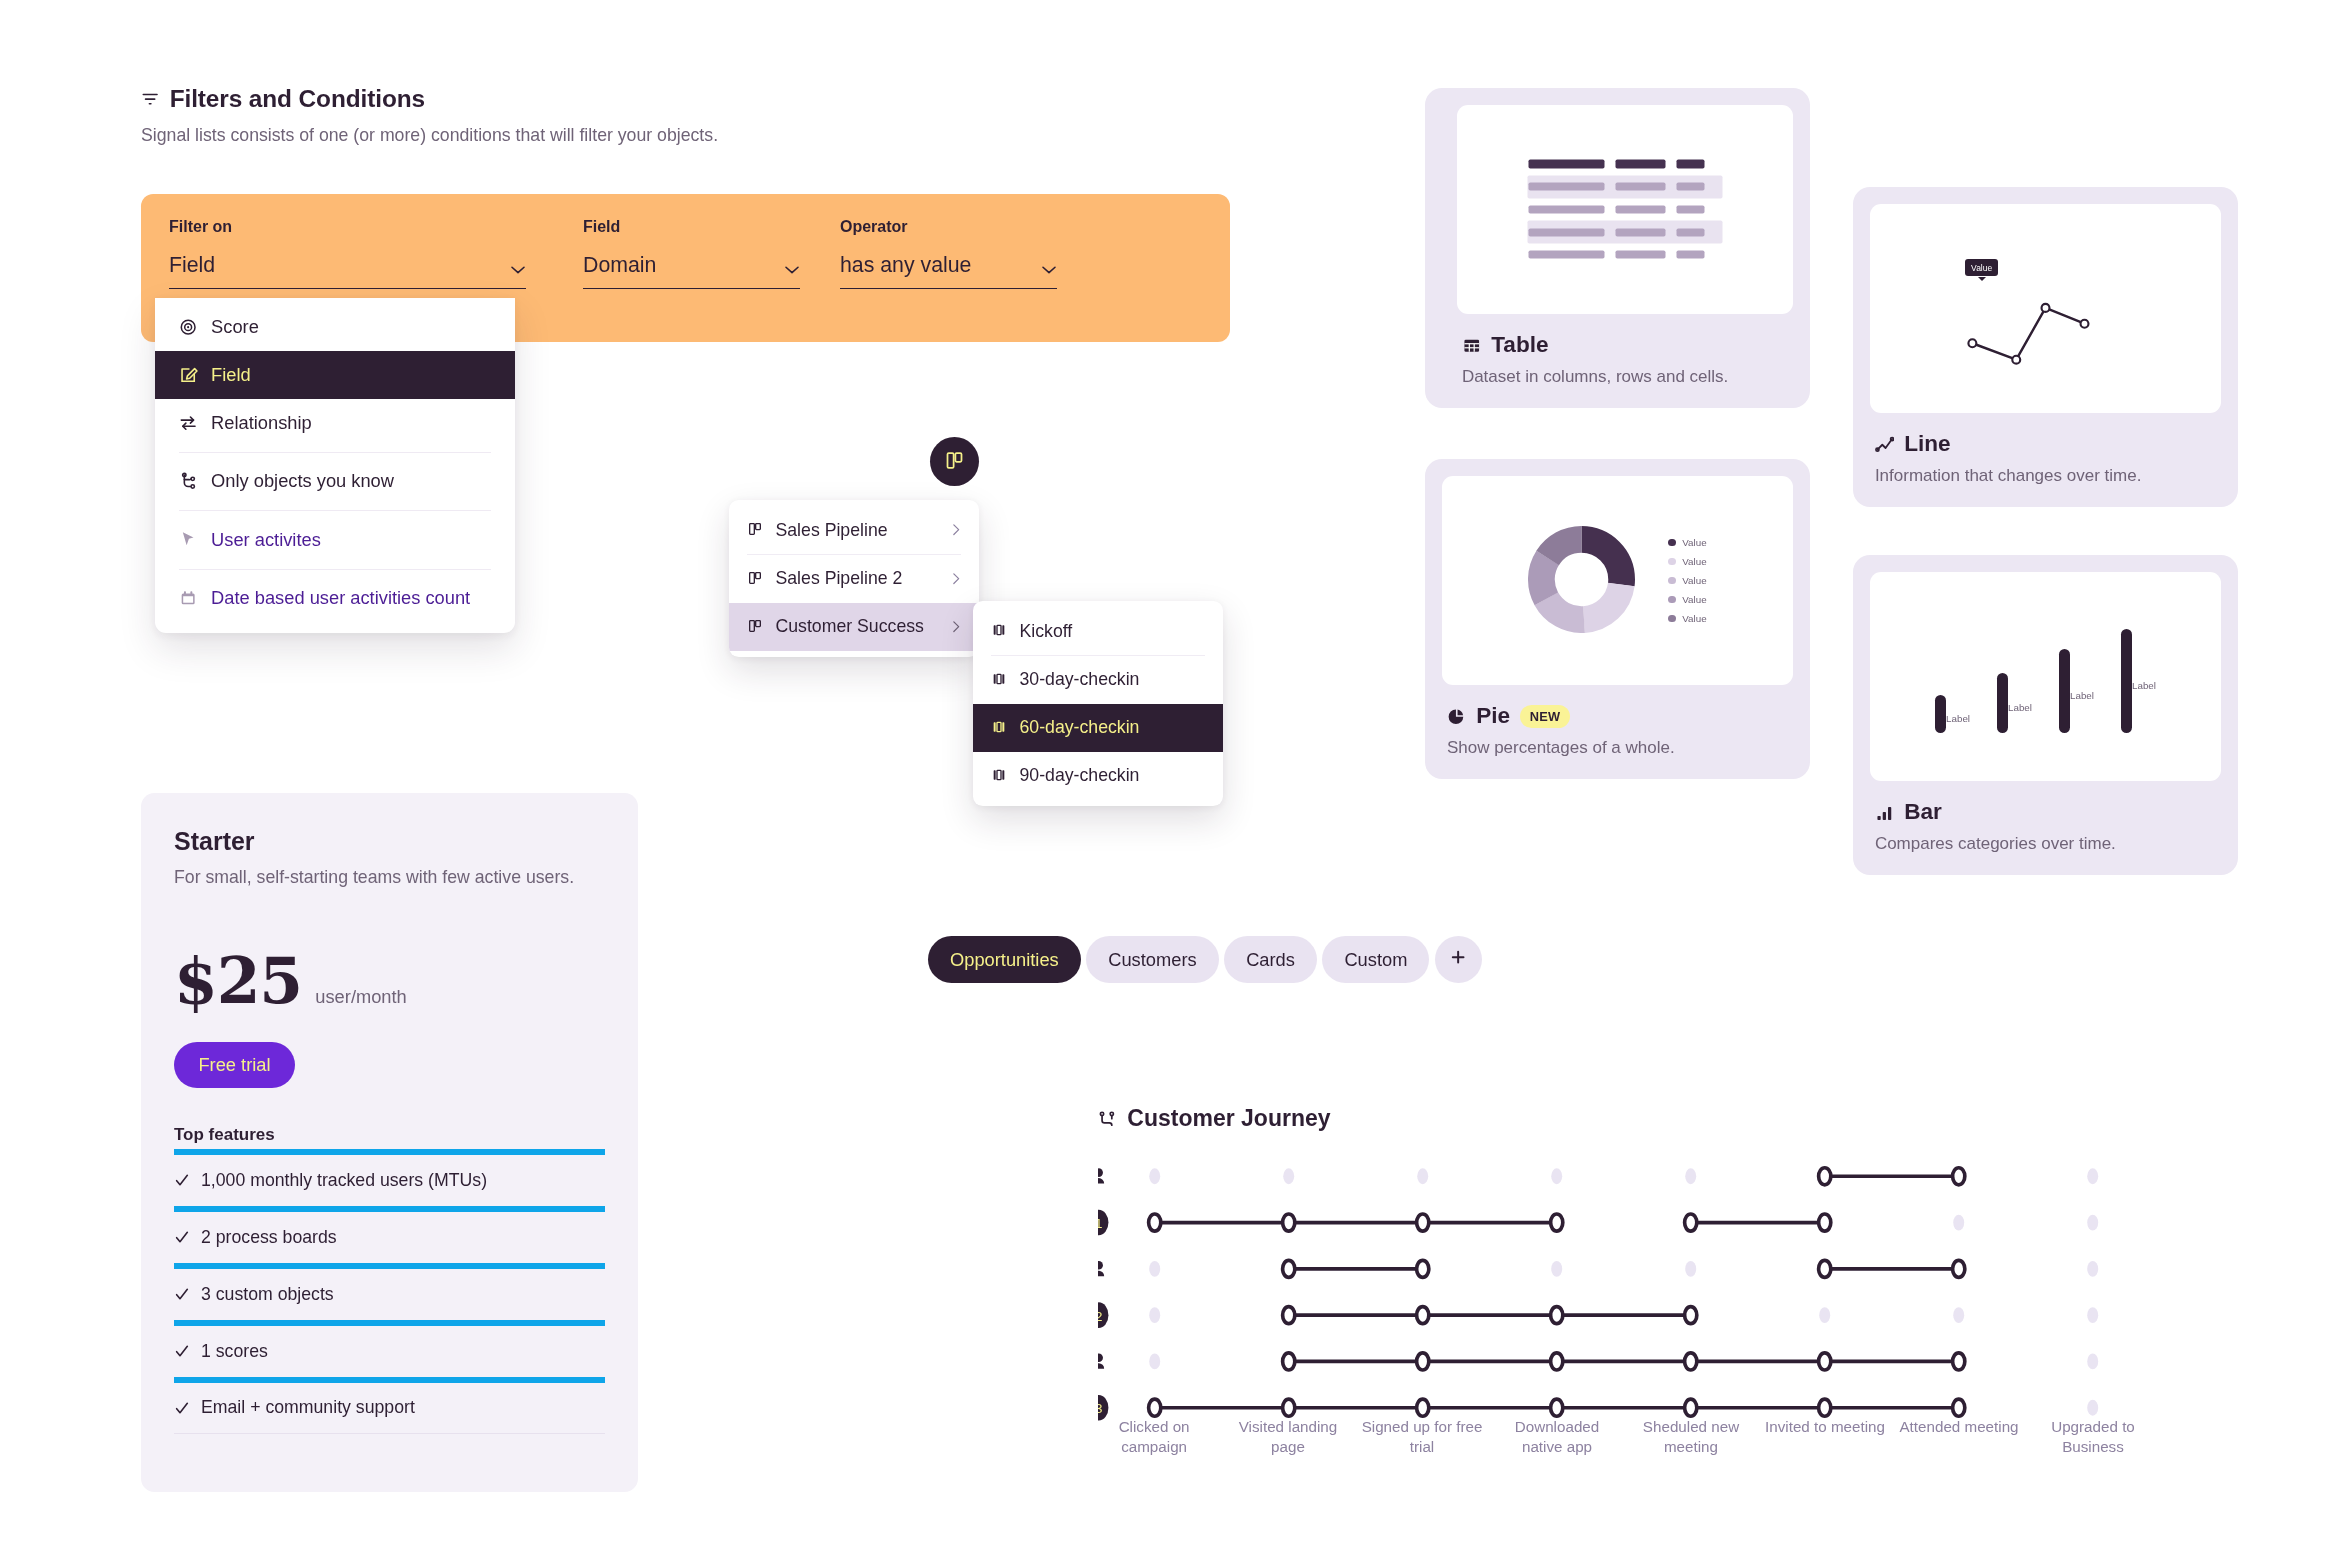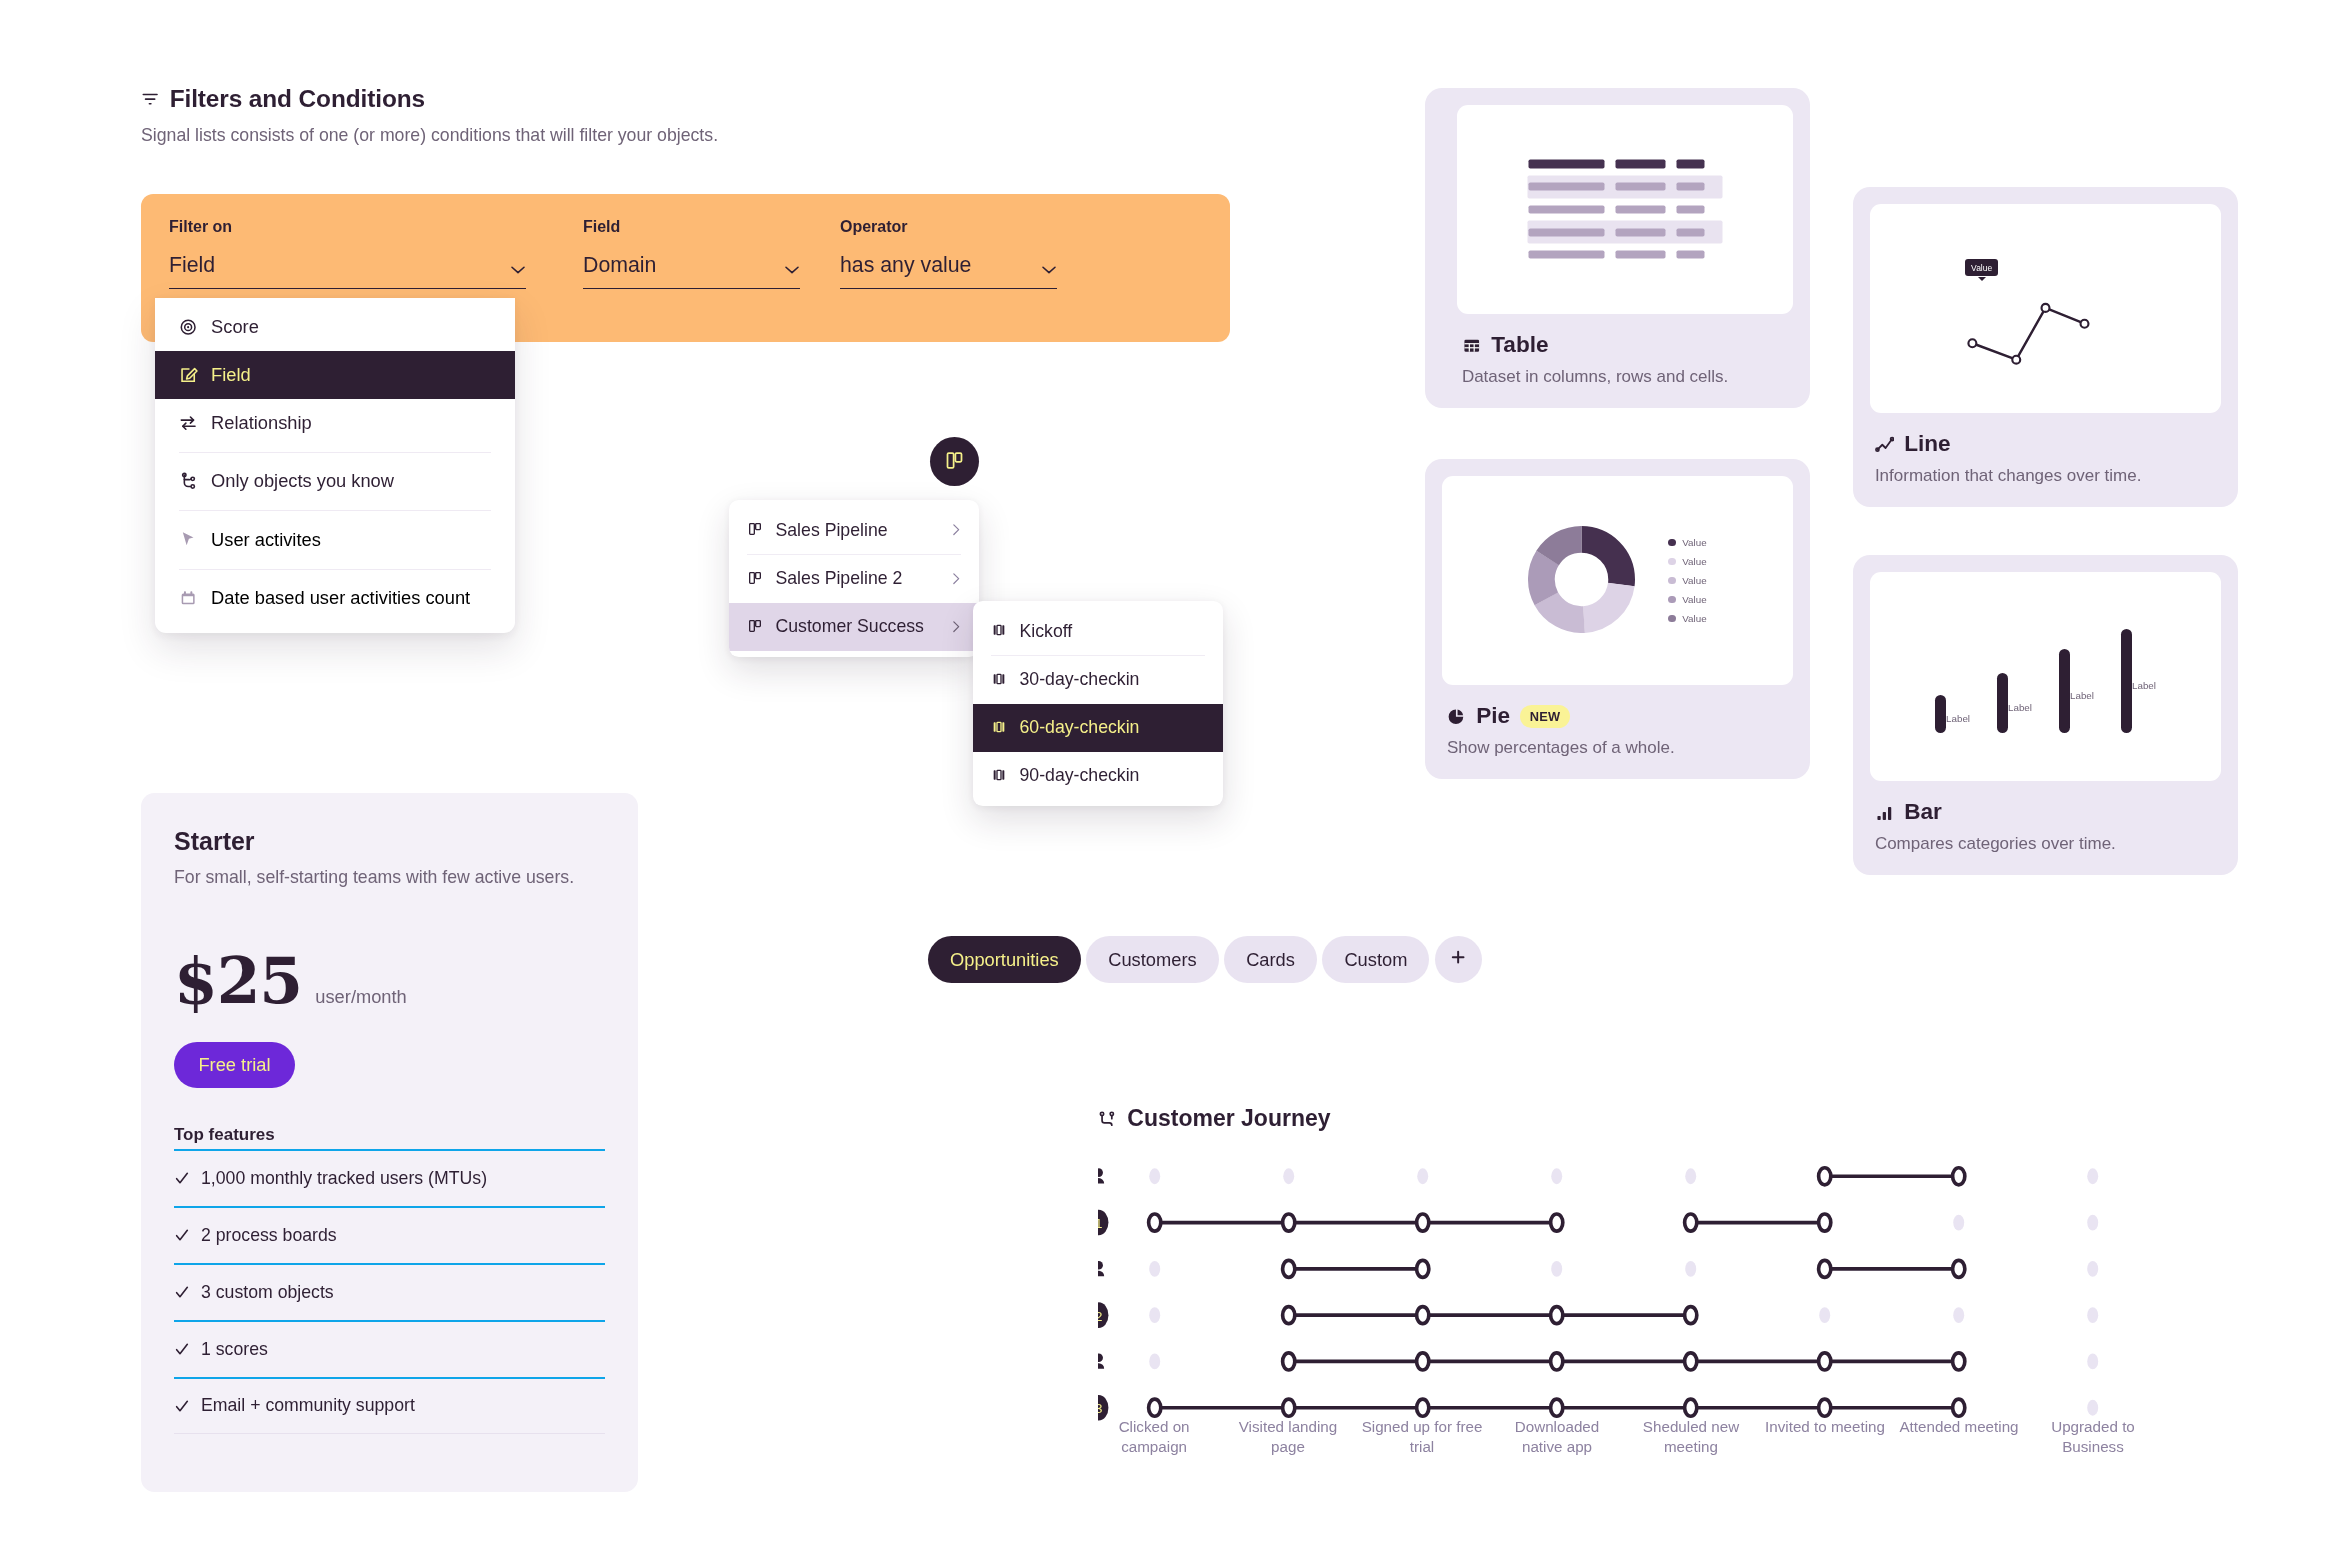--- a/index.html
+++ b/index.html
@@ -41,21 +41,21 @@
     position: absolute; left: 155px; top: 298px;
     width: 360px; background: #ffffff;
     border-radius: 0 0 11px 11px;
     box-shadow: 0 16px 37px rgba(46,31,51,.13), 0 2.4px 8.5px rgba(46,31,51,.06);
     padding: 4.9px 0 11px 0; overflow: hidden;
   }
   .dd-item { display: flex; align-items: center; gap: 13.4px; height: 48px; padding: 0 24.4px; }
   .dd-item.sel { background: #2e1f33; }
   .dd-label { font-size: 18.3px; color: #2e1f33; }
   .dd-item.sel .dd-label { color: #f5f08a; }
-  .dd-item.dis .dd-label { color: #000000; }
+  .dd-item.dis .dd-label { color: #4c1d95; }
   .dd-ico { width: 18.3px; height: 18.3px; flex: 0 0 18.3px; }
   .dd-sep { height: 0.6px; background: #efeaf3; margin: 4.9px 24.4px; }
 
   
   .fab {
     position: absolute; left: 930px; top: 437px;
     width: 49px; height: 49px; border-radius: 50%;
     background: #2e1f33; display: flex; align-items: center; justify-content: center;
   }
   .menu-1 {
@@ -90,21 +90,21 @@
   .pr-price-row { display: flex; align-items: baseline; margin-top: 54px; }
   .pr-price { font-family: "DejaVu Serif", serif; font-size: 63px; font-weight: bold; color: #2e1f33; letter-spacing: -1.2px; }
   .pr-unit { font-size: 18.3px; color: #6f6377; margin-left: 13.4px; }
   .pr-cta {
     margin-top: 24.4px; display: inline-flex; align-items: center; justify-content: center;
     background: #6d28d9; color: #f5f08a; font-size: 18.3px;
     padding: 12.2px 24.4px; border-radius: 24.4px; border: none;
   }
   .pr-feat-title { margin-top: 37px; font-size: 17px; font-weight: bold; color: #2e1f33; }
   .pr-list { margin-top: 3.7px; }
-  .pr-li { display: flex; align-items: center; gap: 11px; height: 57px; border-top: 2px solid #0ea5e9; font-size: 17.7px; color: #2e1f33; }
+  .pr-li { display: flex; align-items: center; gap: 11px; height: 57px; border-top: 6px solid #0ea5e9; font-size: 17.7px; color: #2e1f33; }
   .pr-li:last-child { border-bottom: 1px solid #e7e1ee; }
   .chk { width: 16px; height: 16px; flex: 0 0 16px; }
 
   
   .tcard { position: absolute; background: #ece7f3; border-radius: 17px; padding: 17px 17px 0 17px; }
   .tcard .prev { background: #ffffff; border-radius: 11px; width: 100%; position: relative; overflow: hidden; }
   .tc-footer { padding: 18.3px 4.9px 21px 4.9px; }
   .tc-titlerow { display: flex; align-items: center; gap: 9.8px; }
   .tc-title { font-size: 22.6px; font-weight: bold; color: #2e1f33; }
   .tc-ico { width: 19.5px; height: 19.5px; }

